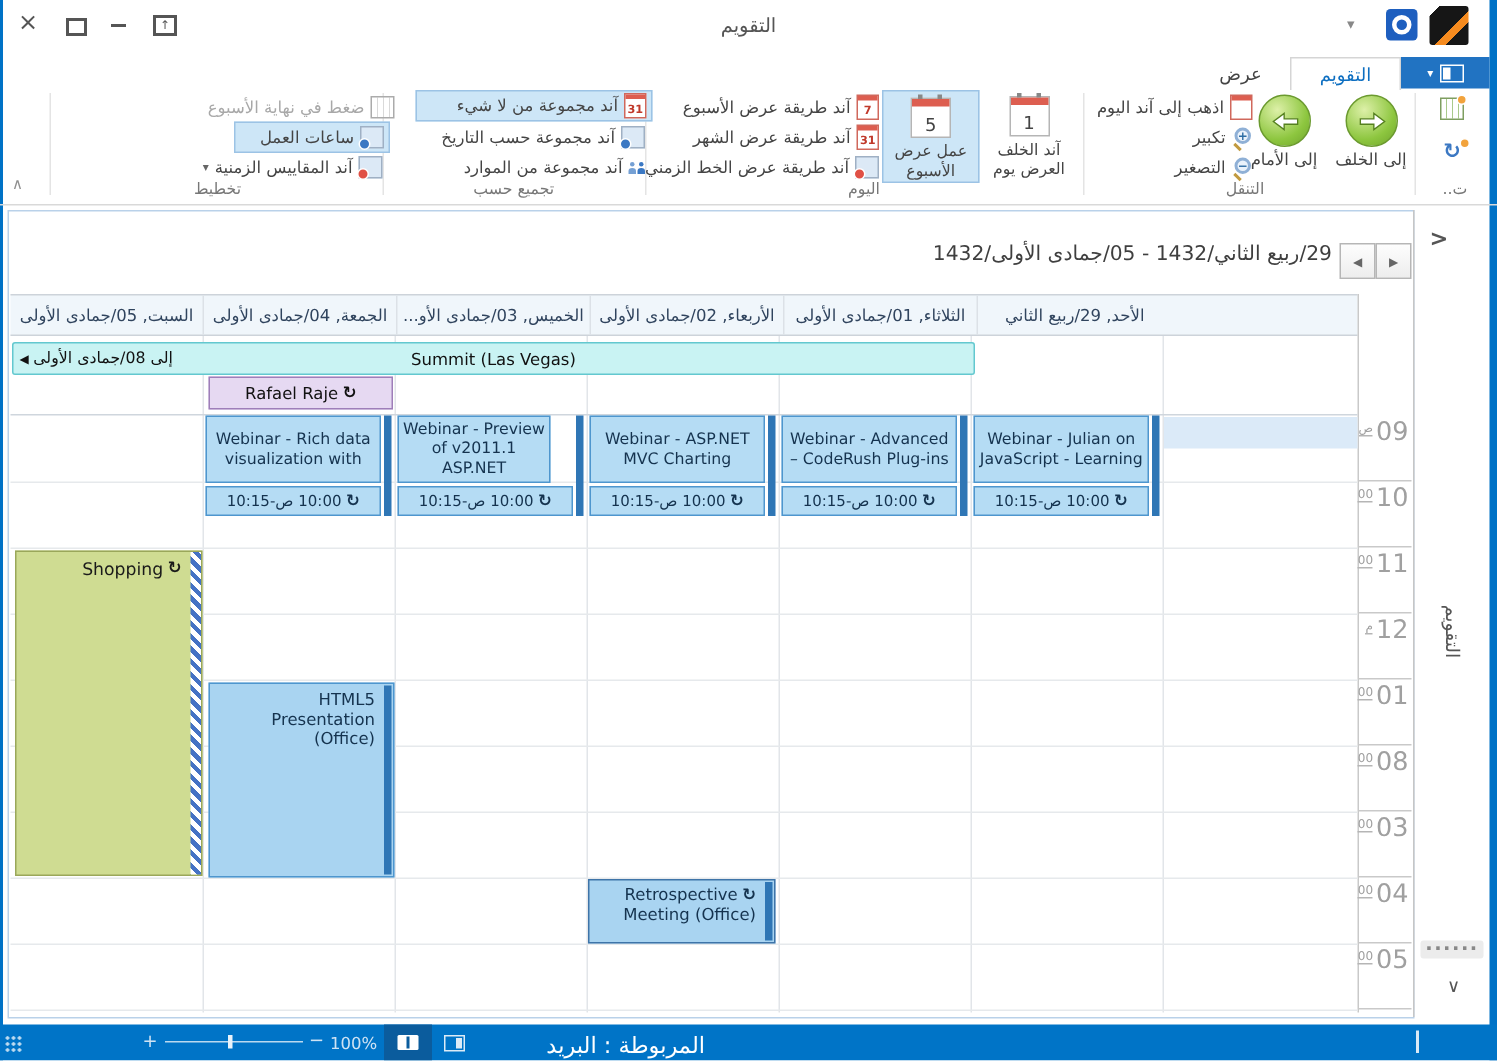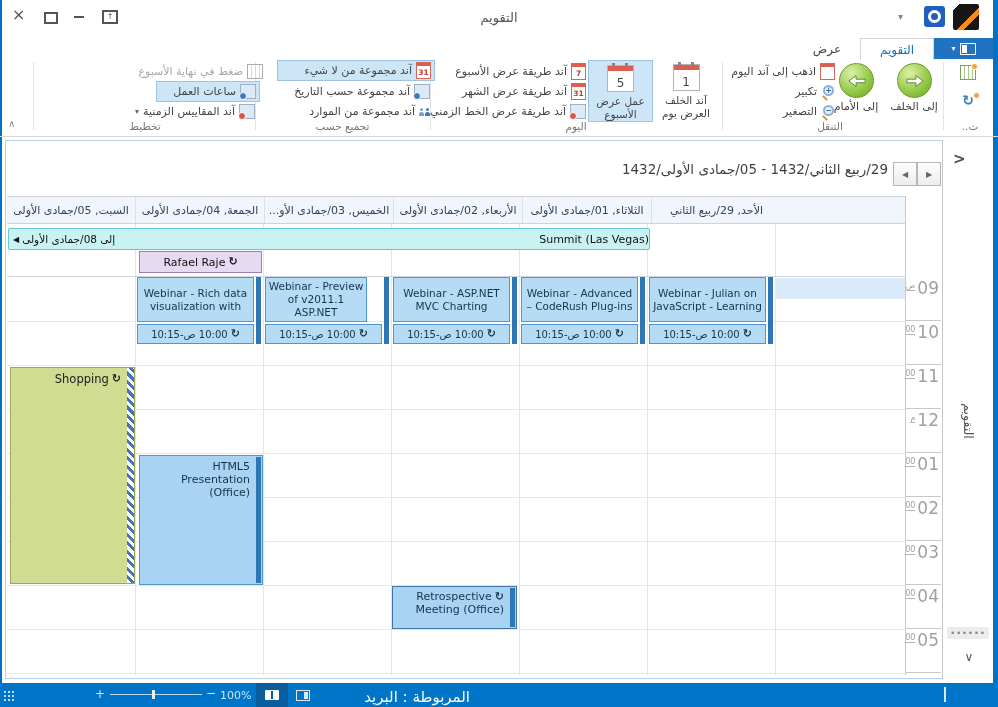--- a/index.html
+++ b/index.html
@@ -298,42 +298,42 @@
   </div>
 <div class="a hr-cell" style="top:409px">
     <span class="hr-big">12</span>
     <span class="hr-sup">م</span>
   </div>
 <div class="a hr-cell" style="top:453px">
     <span class="hr-big">01</span>
     <span class="hr-sup">00</span>
   </div>
 <div class="a hr-cell" style="top:497px">
-    <span class="hr-big">02</span>
+    <span class="hr-big">08</span>
     <span class="hr-sup">00</span>
   </div>
 <div class="a hr-cell" style="top:541px">
     <span class="hr-big">03</span>
     <span class="hr-sup">00</span>
   </div>
 <div class="a hr-cell" style="top:585px">
     <span class="hr-big">04</span>
     <span class="hr-sup">00</span>
   </div>
 <div class="a hr-cell" style="top:629px">
     <span class="hr-big">05</span>
     <span class="hr-sup">00</span>
   </div>
 
 <div class="a summit" style="left:8px;top:228px;width:640px;height:20px">
   <span class="a" style="left:4px;display:flex;gap:3px;direction:rtl;font-size:10.5px;align-items:center">
     <span>إلى 08/جمادى الأولى</span>
     <span style="font-size:8px">◀</span>
   </span>
-  <span style="width:100%;">Summit (Las Vegas)</span>
+  <span style="width:100%;text-align:center">Summit (Las Vegas)</span>
 </div>
 <div class="a rafael" style="left:139px;top:251px;width:121px;height:20px">
   <span class="rec">↻</span>
   <span style="direction:ltr">Rafael Raje</span>
 </div>
 
 <div class="a" style="left:137px;top:277px;width:124px;height:68px">
   <div class="a web-box" style="left:0;top:0;width:117px;height:45px">
       <span>Webinar - Rich data visualization with</span>
     </div>

